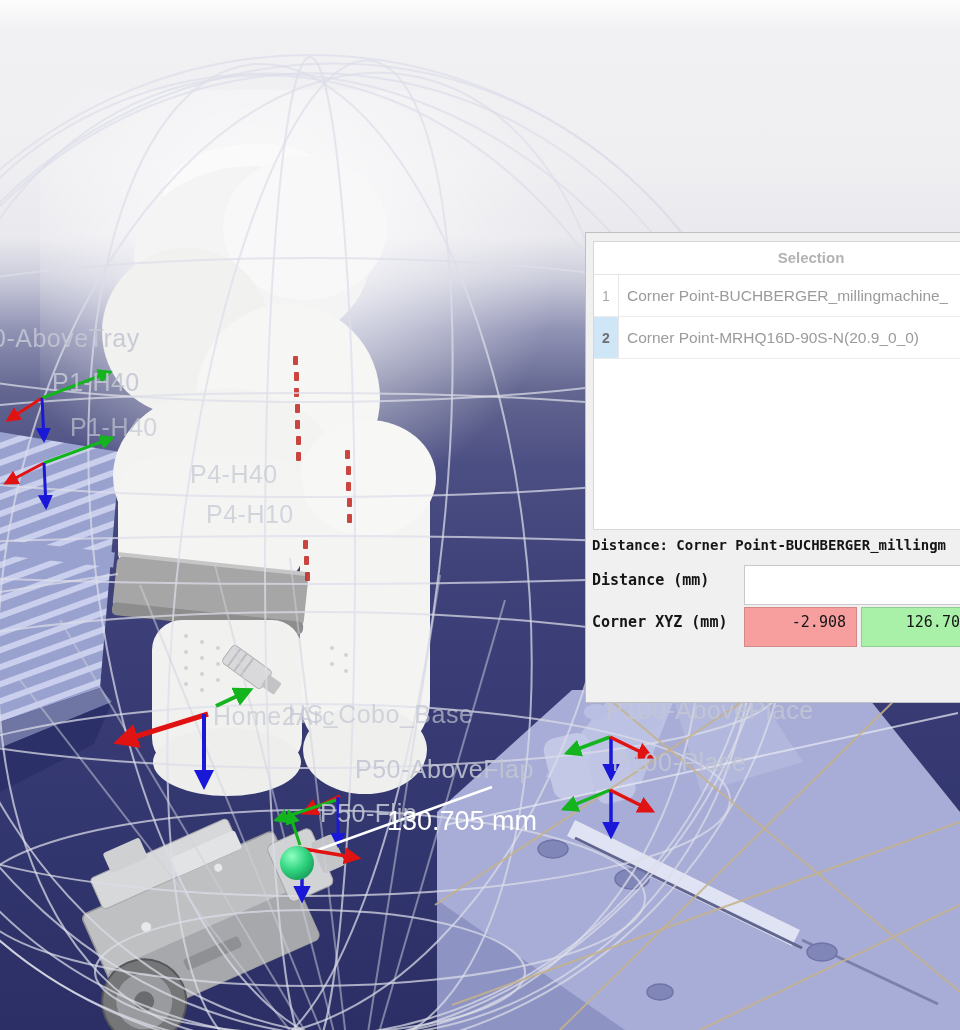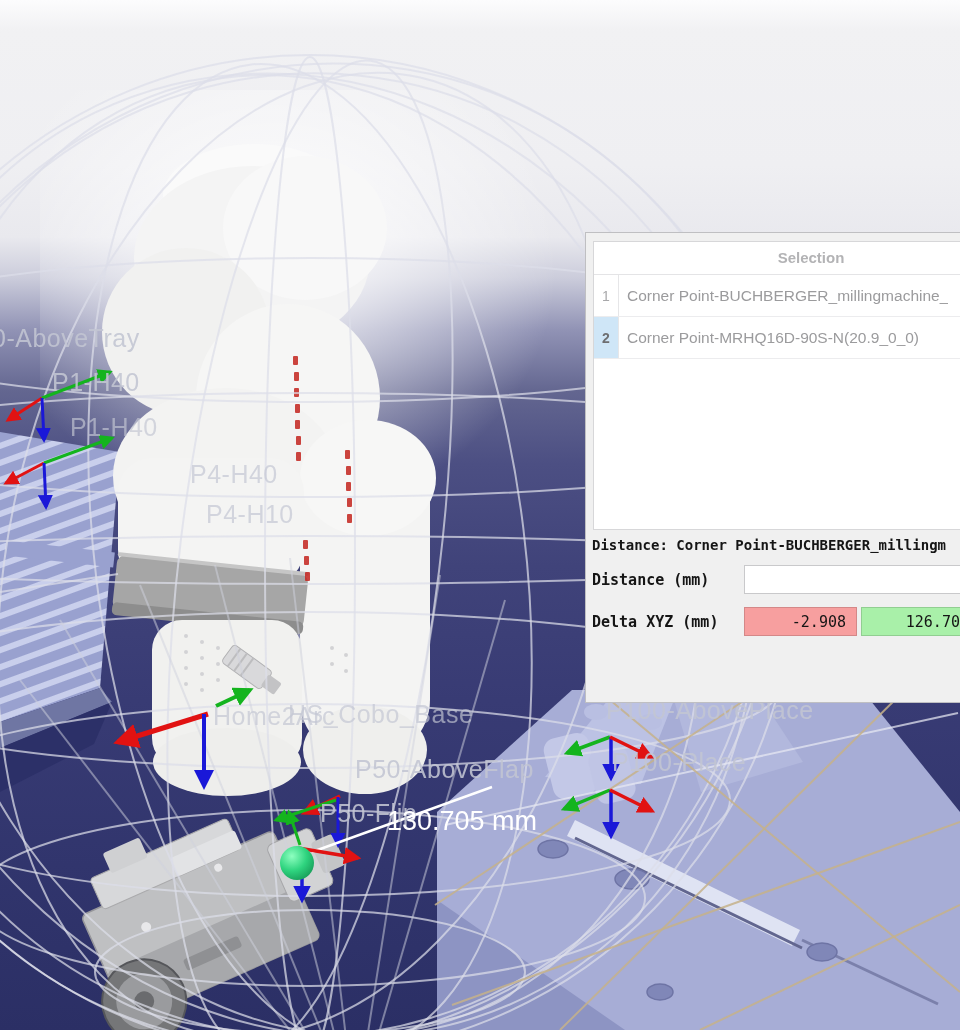--- a/index.html
+++ b/index.html
@@ -27,21 +27,21 @@
   .sel-row{height:41px;display:flex;align-items:center;border-bottom:1px solid #ececee;font-size:15.5px;color:#9b9b9d;}
   .sel-num{width:24px;align-self:stretch;display:flex;align-items:center;justify-content:center;
     font-size:14px;color:#a8a8aa;border-right:1px solid #e6e6e8;flex:none;}
   .sel-row.selected .sel-num{background:#cfe6f7;color:#6e6e70;font-weight:bold;}
   .sel-text{padding-left:8px;white-space:nowrap;overflow:hidden;}
   .measure{position:absolute;left:6px;top:304px;width:430px;
     font-family:"DejaVu Sans Mono",monospace;color:#151515;}
   .m-summary{font-size:14px;font-weight:bold;white-space:nowrap;overflow:hidden;}
   .m-row{position:relative;height:30px;margin-top:12px;}
   .m-label{position:absolute;left:0;top:6px;font-size:15px;font-weight:bold;white-space:nowrap;}
-  .m-field{position:absolute;top:0;height:29px;line-height:29px;font-size:15px;box-sizing:border-box;
+  .m-field{position:absolute;top:0;height:40px;line-height:29px;font-size:15px;box-sizing:border-box;
     border:1px solid rgba(0,0,0,.14);}
   .m-field.white{left:152px;width:288px;background:#ffffff;border-color:#c9c9cb;}
   .m-field.red{left:152px;width:113px;text-align:right;padding-right:10px;}
   .m-field.green{left:269px;width:171px;text-align:right;padding-right:62px;}
 </style>
 </head>
 <body>
 
 <div class="scene">
 
@@ -291,20 +291,20 @@
       </div>
     </div>
 
     <div class="measure">
       <div class="m-summary">Distance: Corner Point-BUCHBERGER_millingm</div>
       <div class="m-row">
         <span class="m-label">Distance (mm)</span>
         <span class="m-field white"></span>
       </div>
       <div class="m-row">
-        <span class="m-label">Delta XYZ (mm)</span>
+        <span class="m-label">Corner XYZ (mm)</span>
         <span class="m-field red" id="deltaX" style="background: rgb(247, 159, 159);">-2.908</span>
         <span class="m-field green" id="deltaY" style="background: rgb(169, 240, 169);">126.704</span>
       </div>
     </div>
   </div>
 
 </div>
 
 </body></html>

